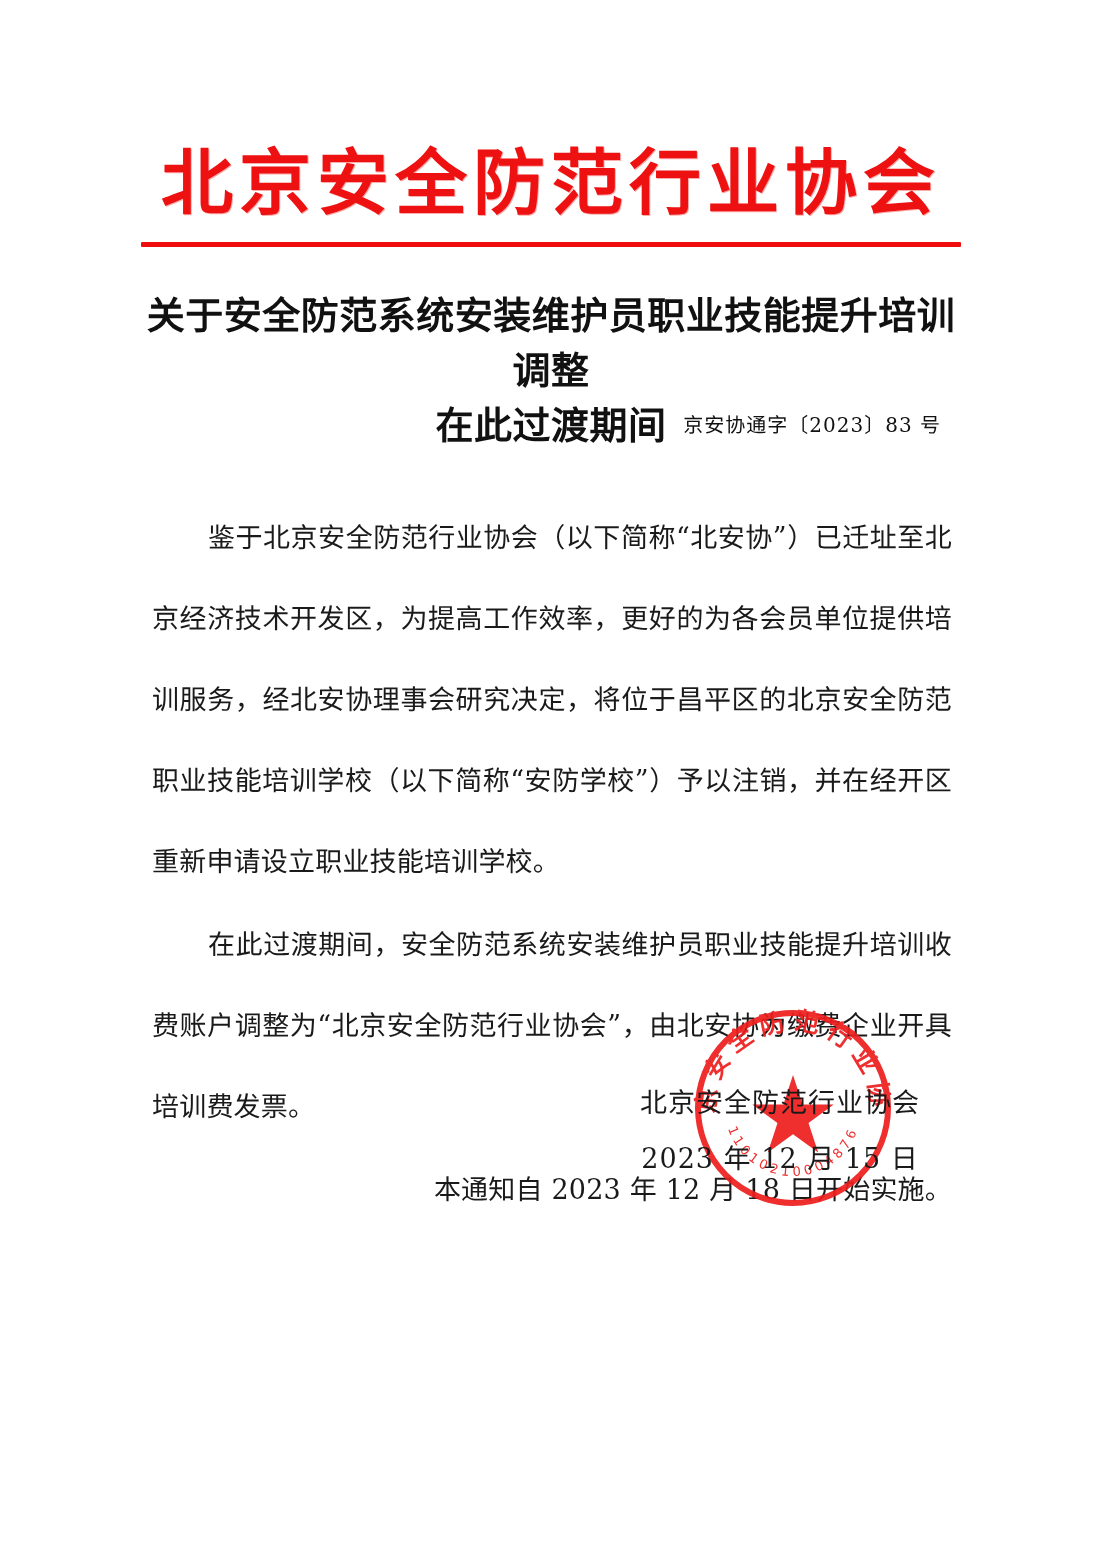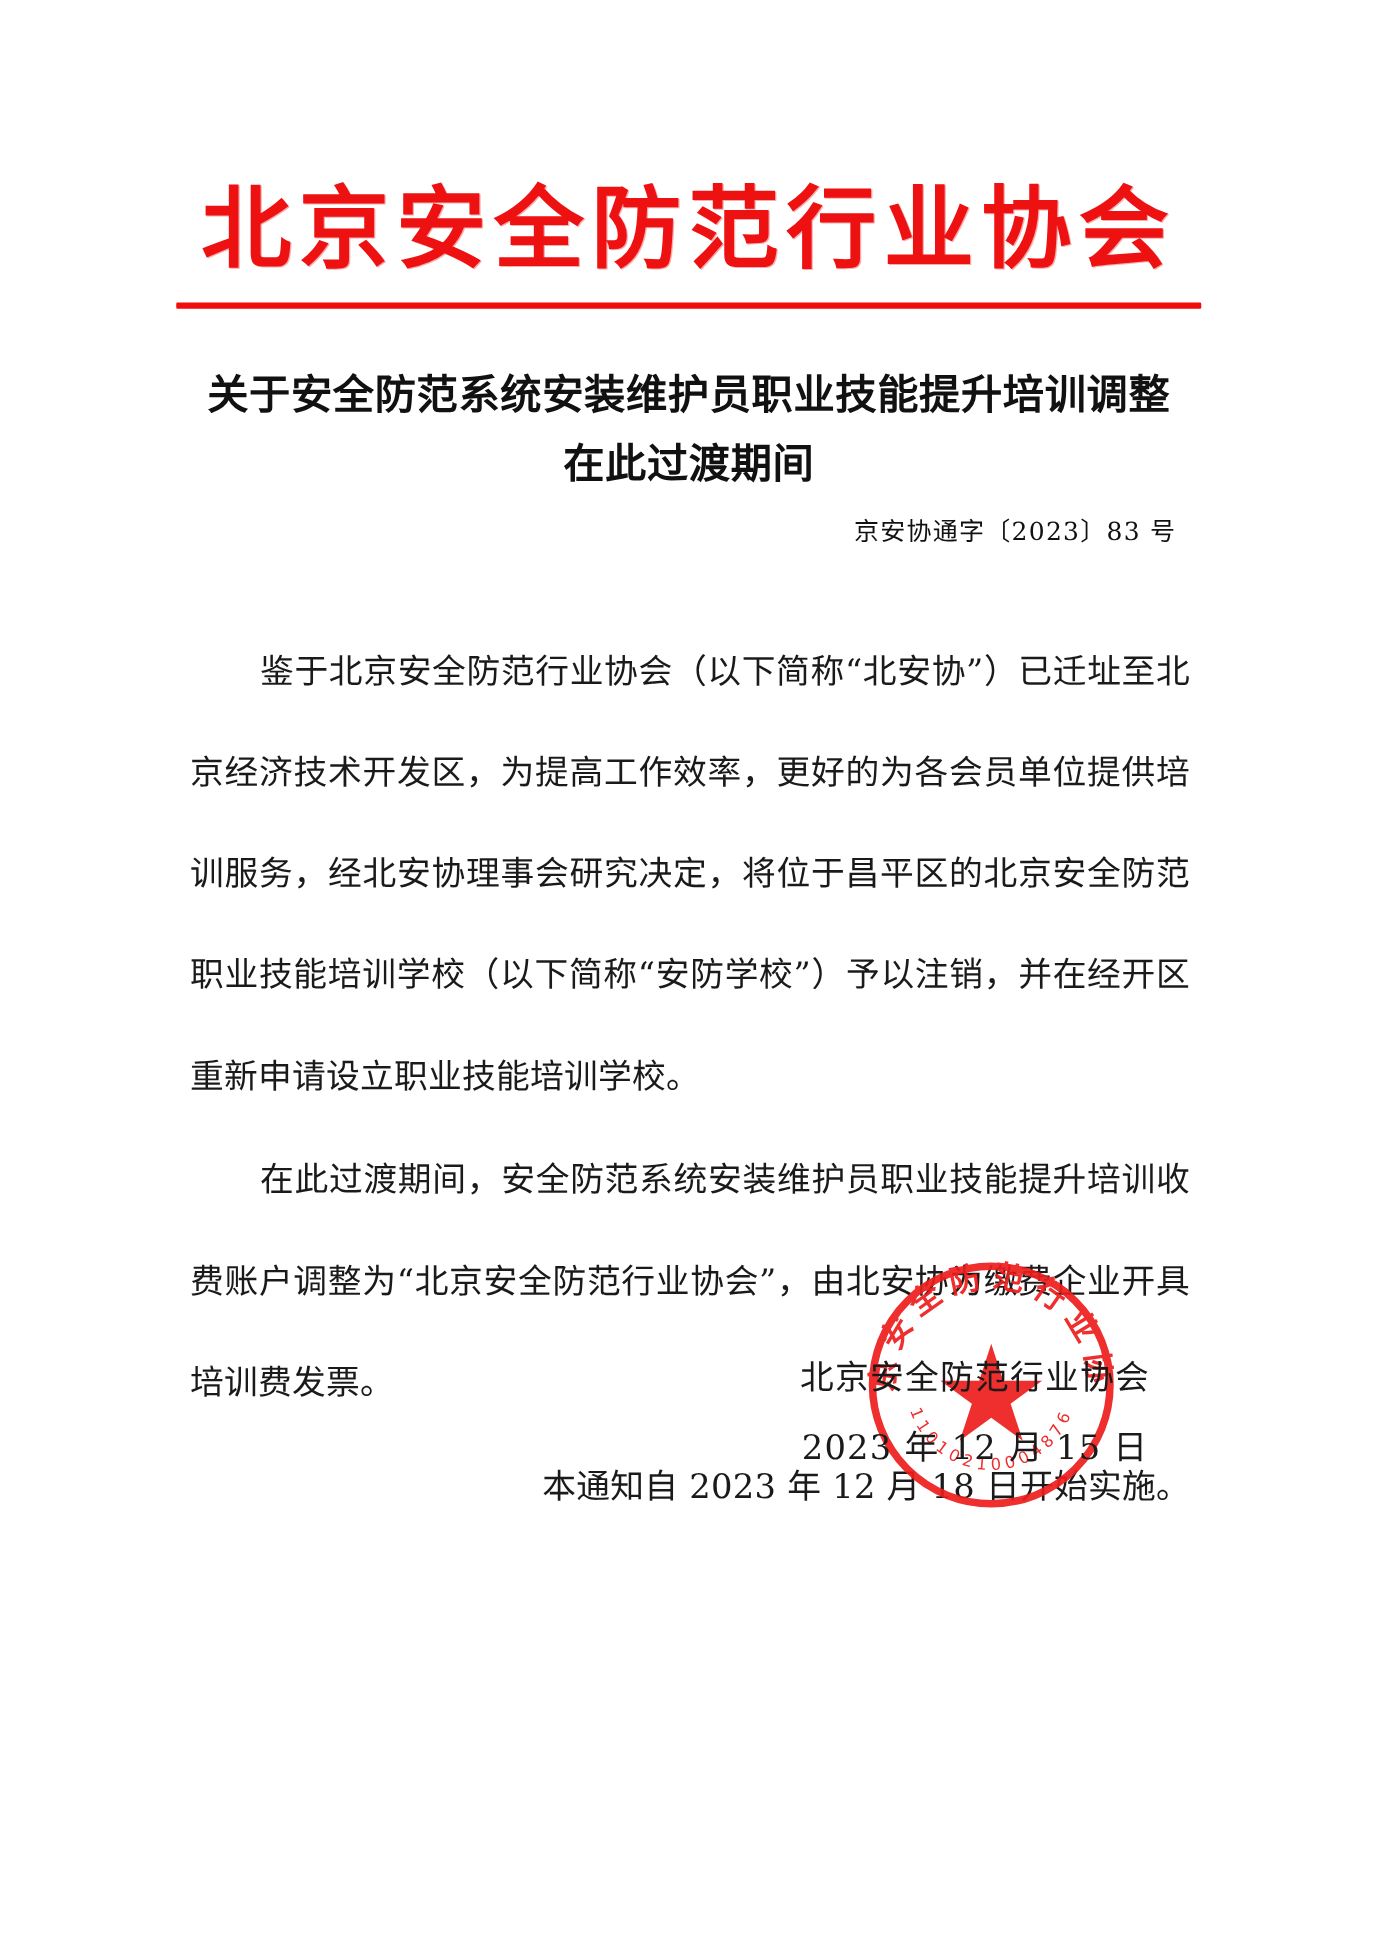--- a/index.html
+++ b/index.html
@@ -48,21 +48,21 @@
 
   
   .doc-title {
     position: absolute;
     left: 141px;
     top: 288px;
     width: 820px;
     text-align: center;
     font-family: "DejaVu Serif", "Liberation Serif", serif;
     font-weight: bold;
-    font-size: 33px;
+    font-size: 38px;
     line-height: 55px;
     letter-spacing: 0.5px;
     color: #111111;
   }
 
   .doc-title-line {
     display: block;
   }
 
   

